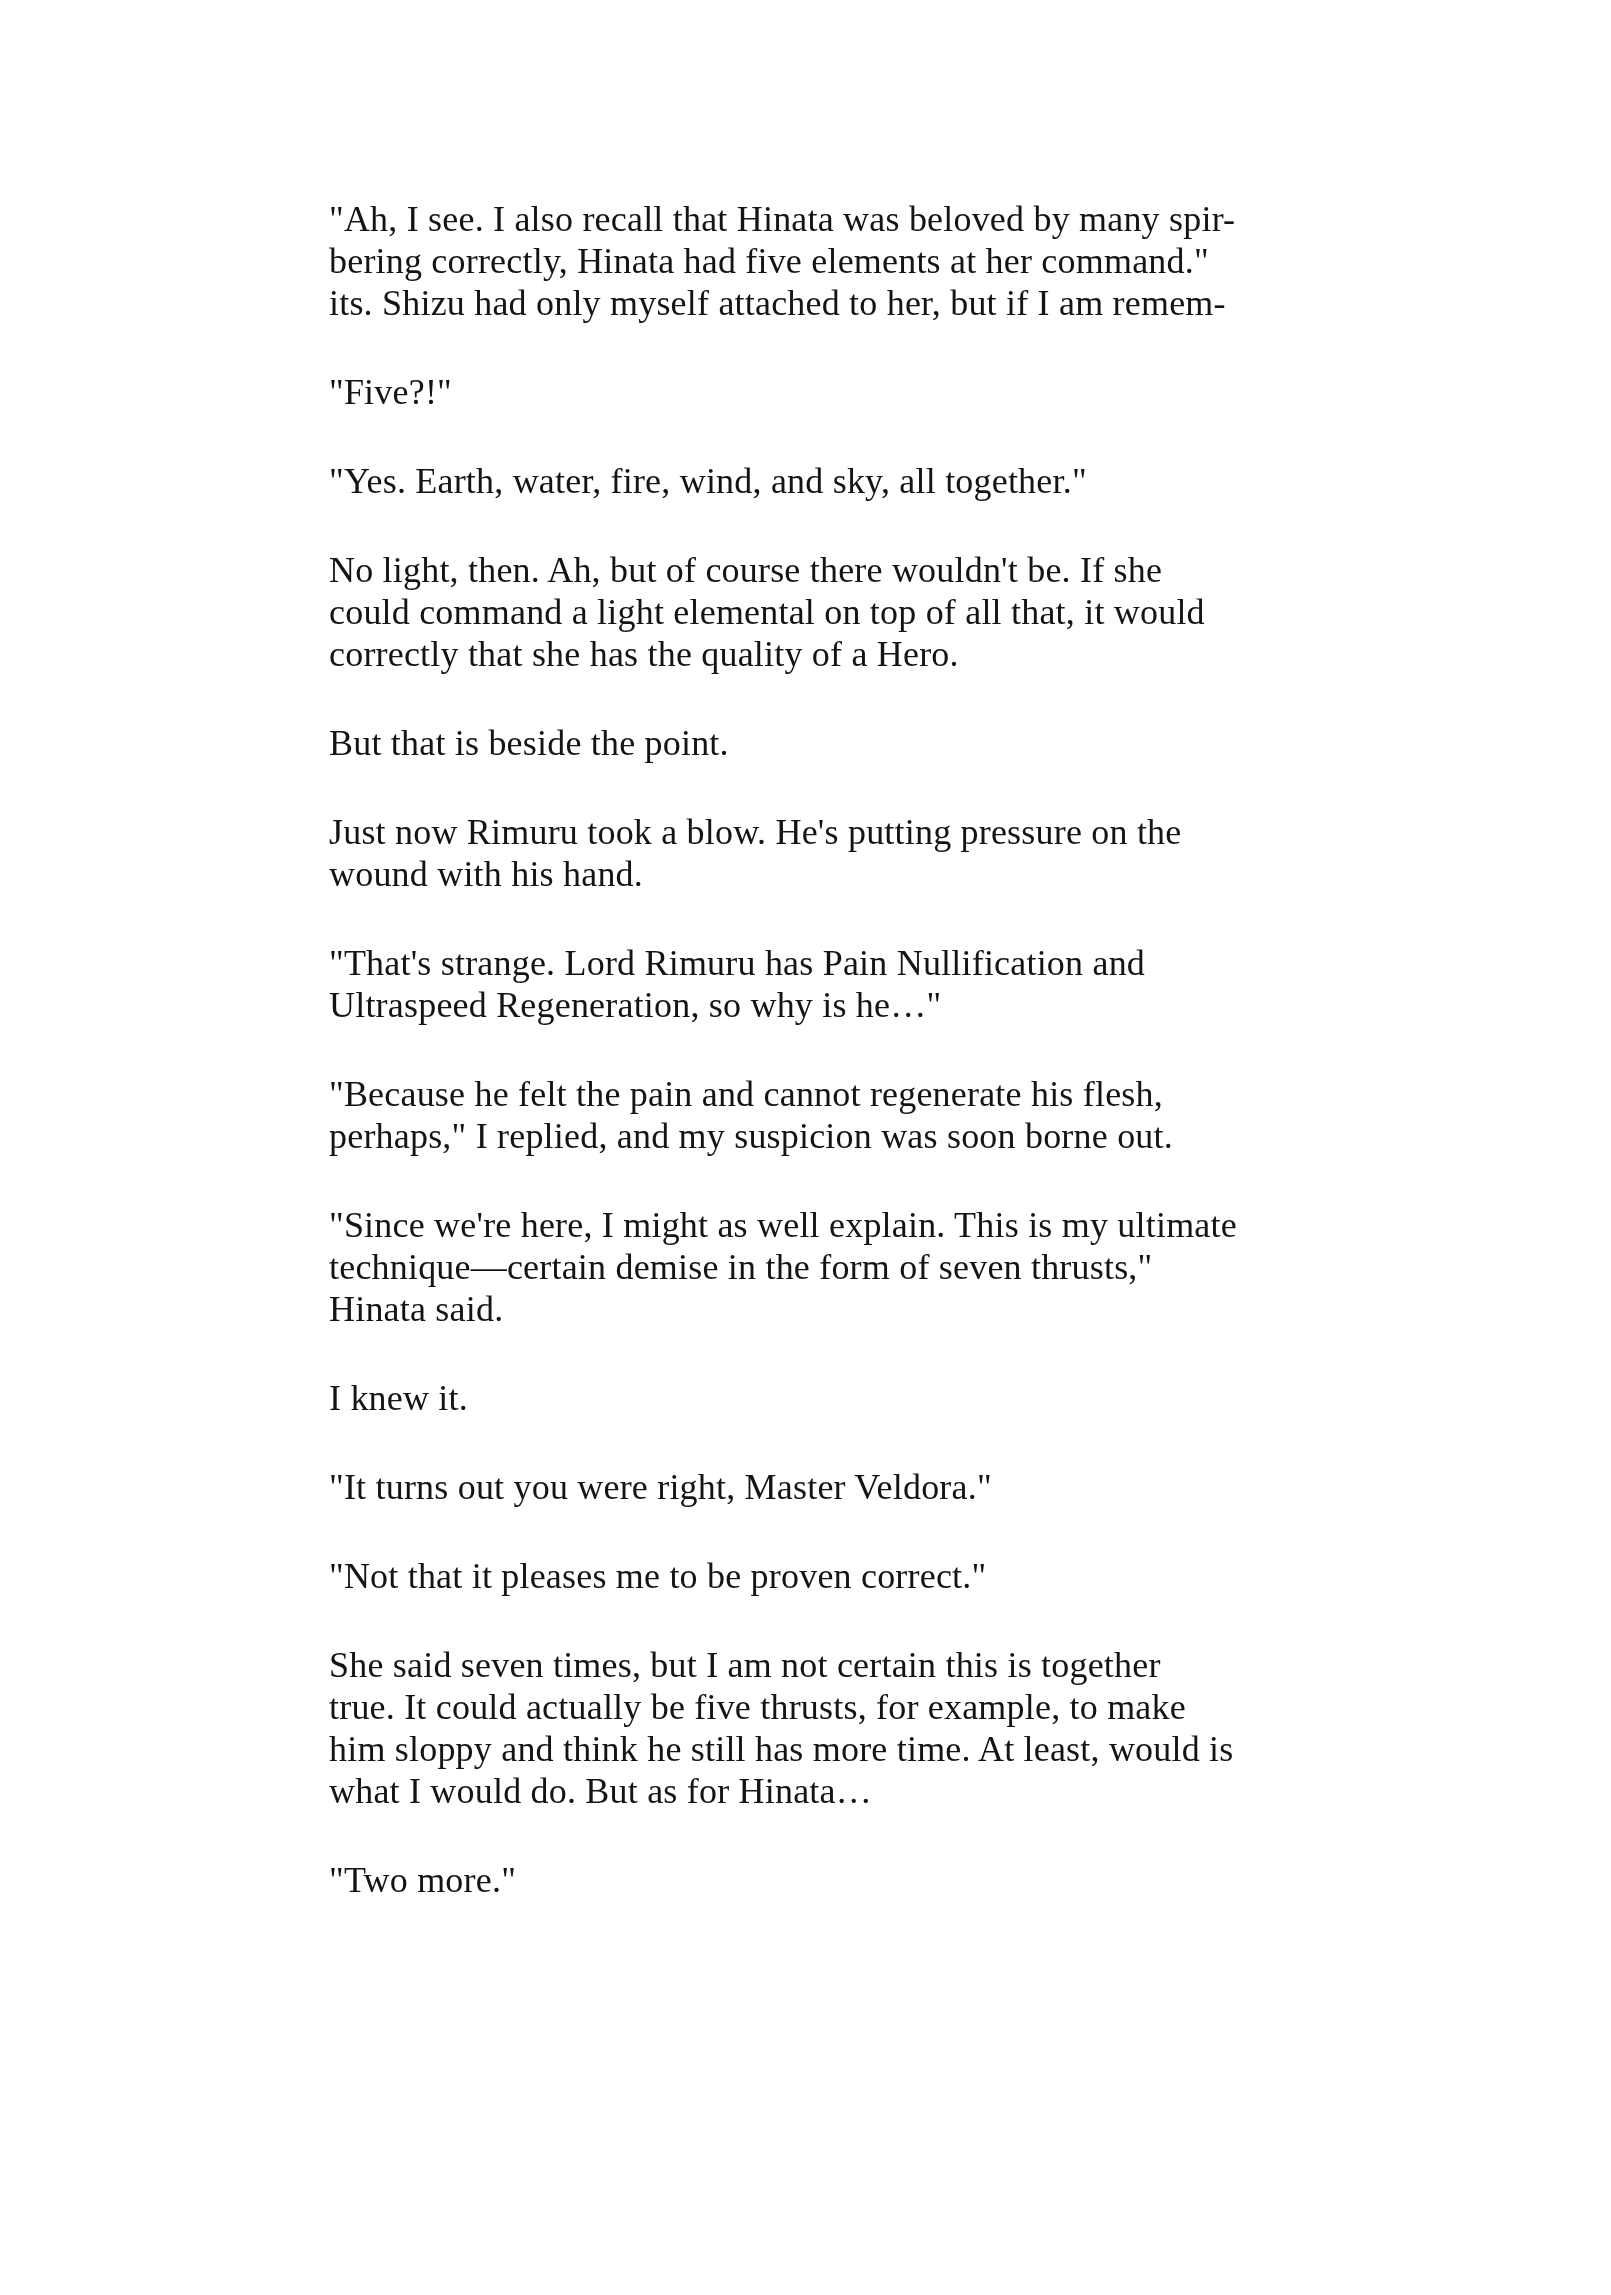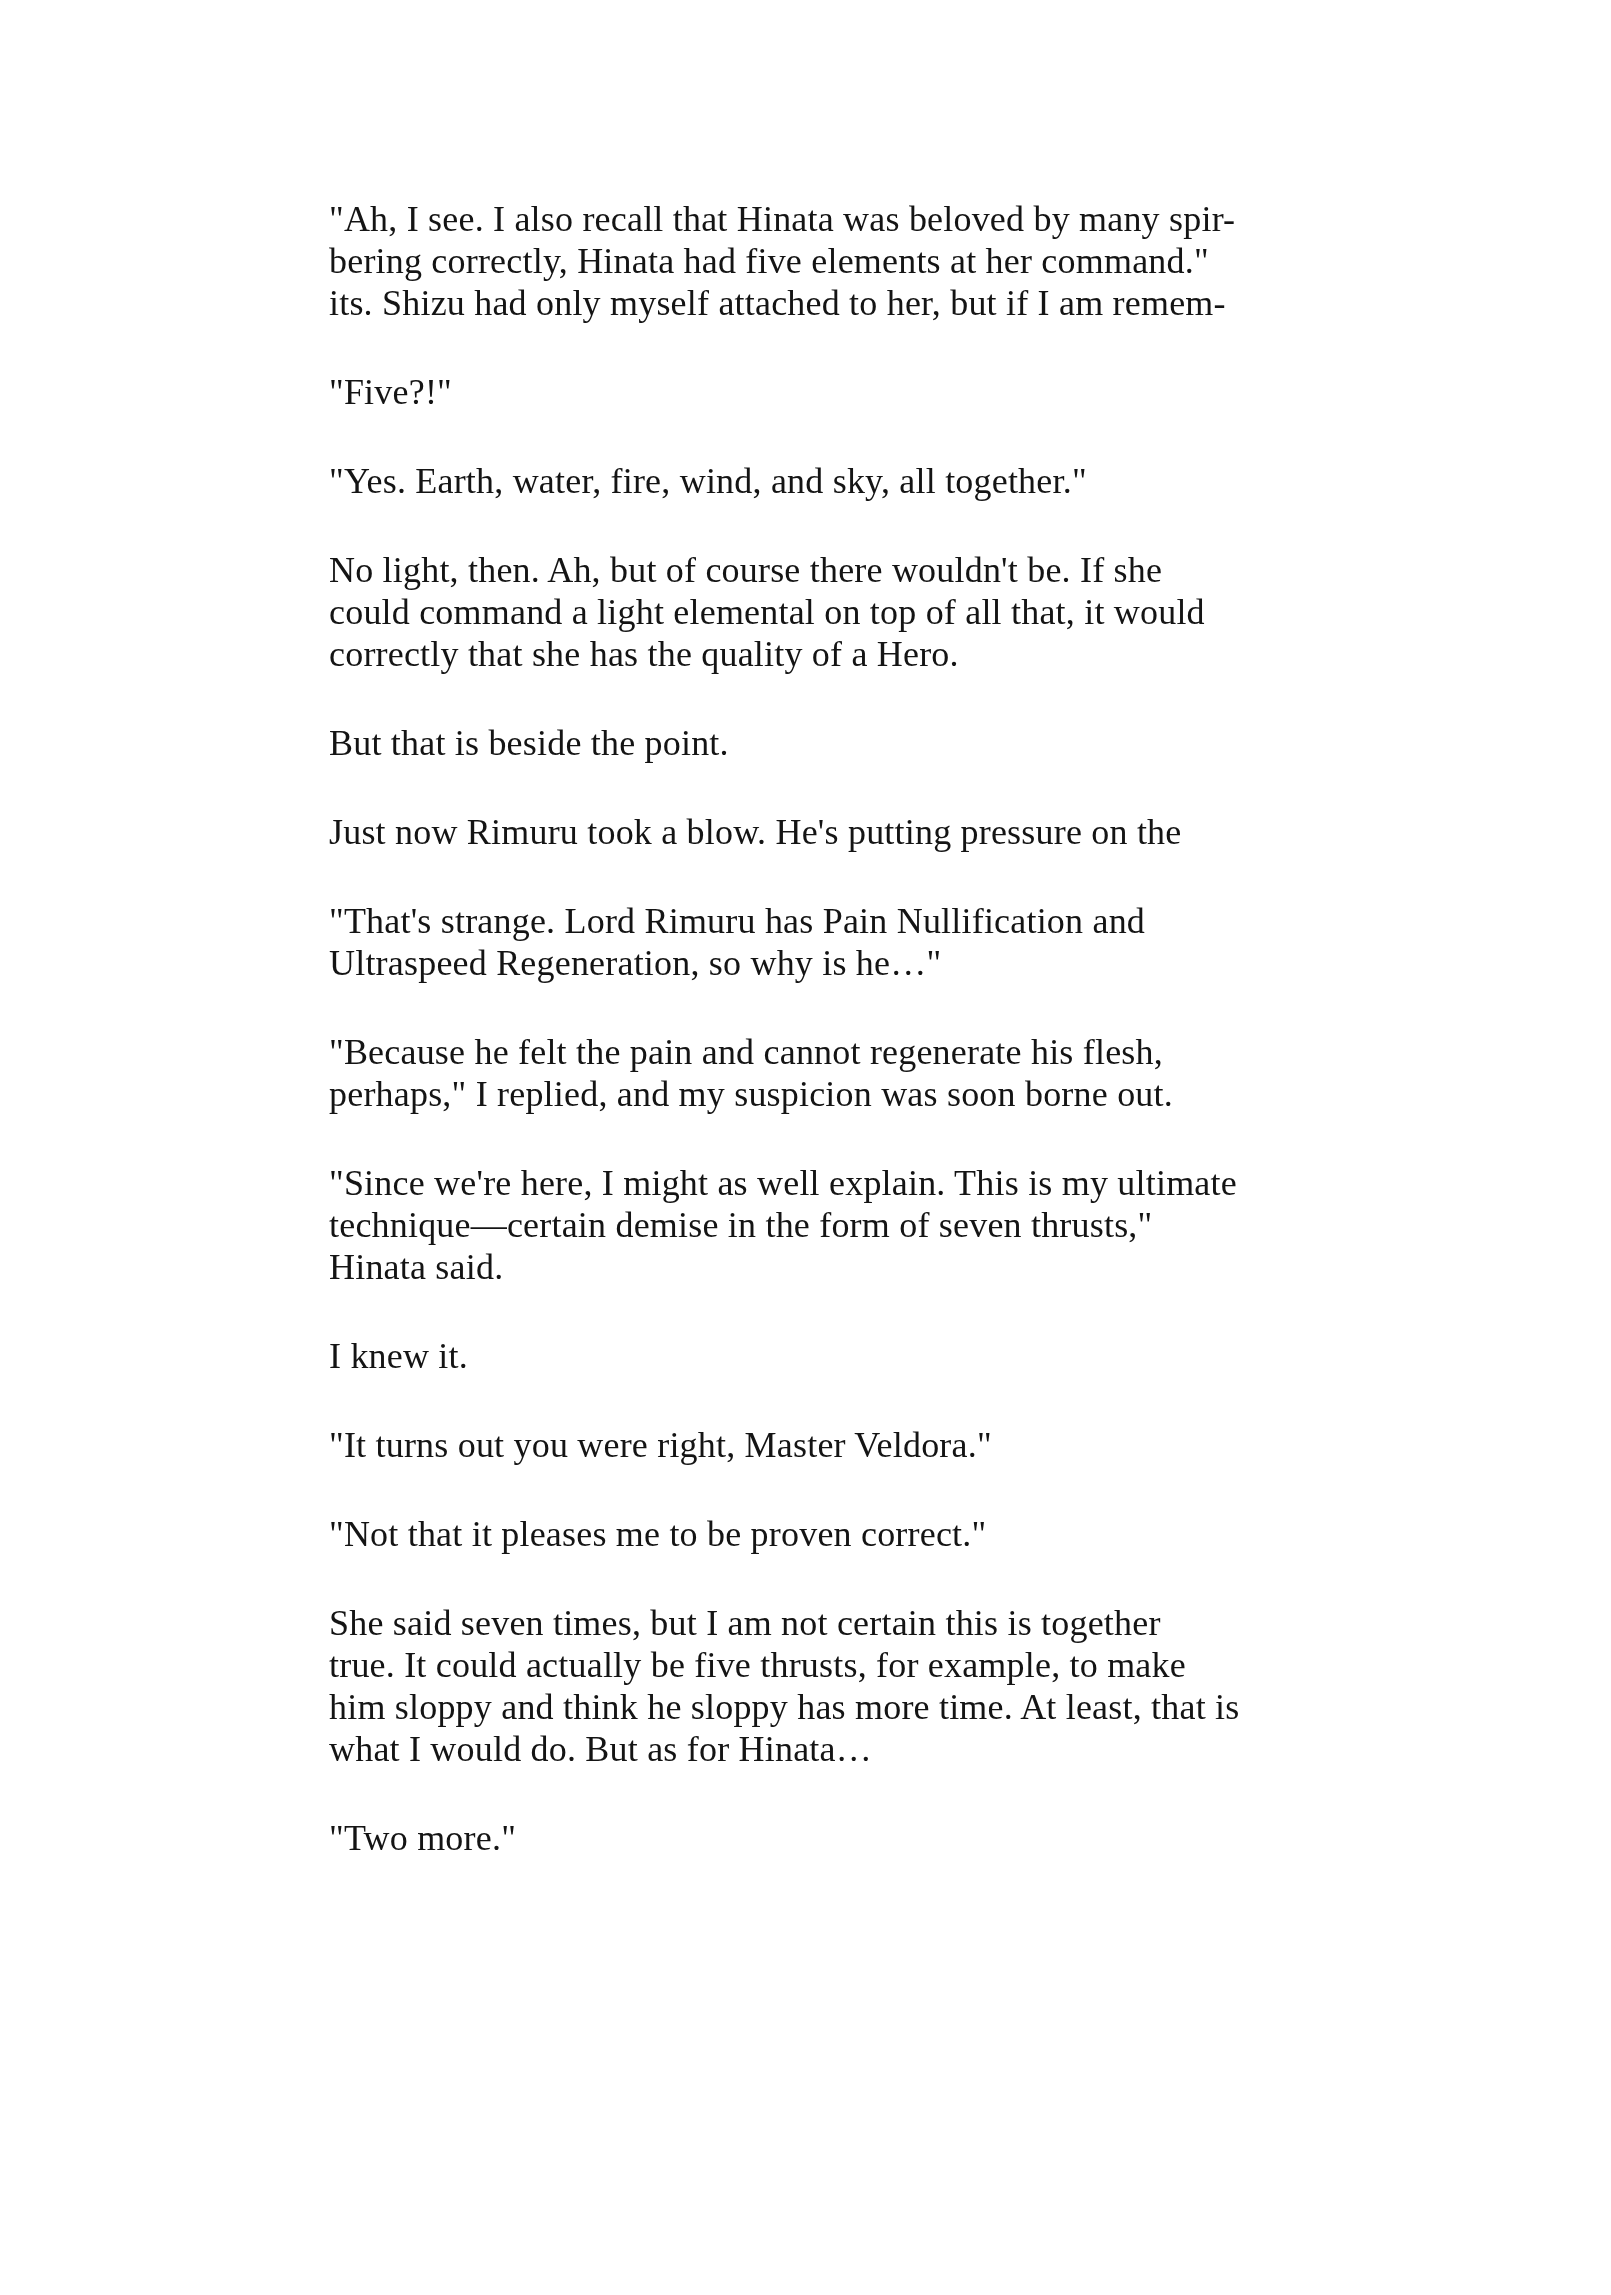--- a/index.html
+++ b/index.html
@@ -53,20 +53,21 @@
       <p>
         <span class="line">No light, then. Ah, but of course there wouldn't be. If she</span>
         <span class="line">could command a light elemental on top of all that, it would</span>
         <span class="line">correctly that she has the quality of a Hero.</span>
       </p>
       <p>
         <span class="line">But that is beside the point.</span>
       </p>
       <p>
         <span class="line">Just now Rimuru took a blow. He's putting pressure on the</span>
+        <span class="line">wound with his hand.</span>
       </p>
       <p>
         <span class="line">"That's strange. Lord Rimuru has Pain Nullification and</span>
         <span class="line">Ultraspeed Regeneration, so why is he…"</span>
       </p>
       <p>
         <span class="line">"Because he felt the pain and cannot regenerate his flesh,</span>
         <span class="line">perhaps," I replied, and my suspicion was soon borne out.</span>
       </p>
       <p>
@@ -79,21 +80,21 @@
       </p>
       <p>
         <span class="line">"It turns out you were right, Master Veldora."</span>
       </p>
       <p>
         <span class="line">"Not that it pleases me to be proven correct."</span>
       </p>
       <p>
         <span class="line">She said seven times, but I am not certain this is together</span>
         <span class="line">true. It could actually be five thrusts, for example, to make</span>
-        <span class="line">him sloppy and think he sloppy has more time. At least, that is</span>
+        <span class="line">him sloppy and think he still has more time. At least, would is</span>
         <span class="line">what I would do. But as for Hinata…</span>
       </p>
       <p>
         <span class="line">"Two more."</span>
       </p>
     </div>
 </main>
 
 
 </body></html>

